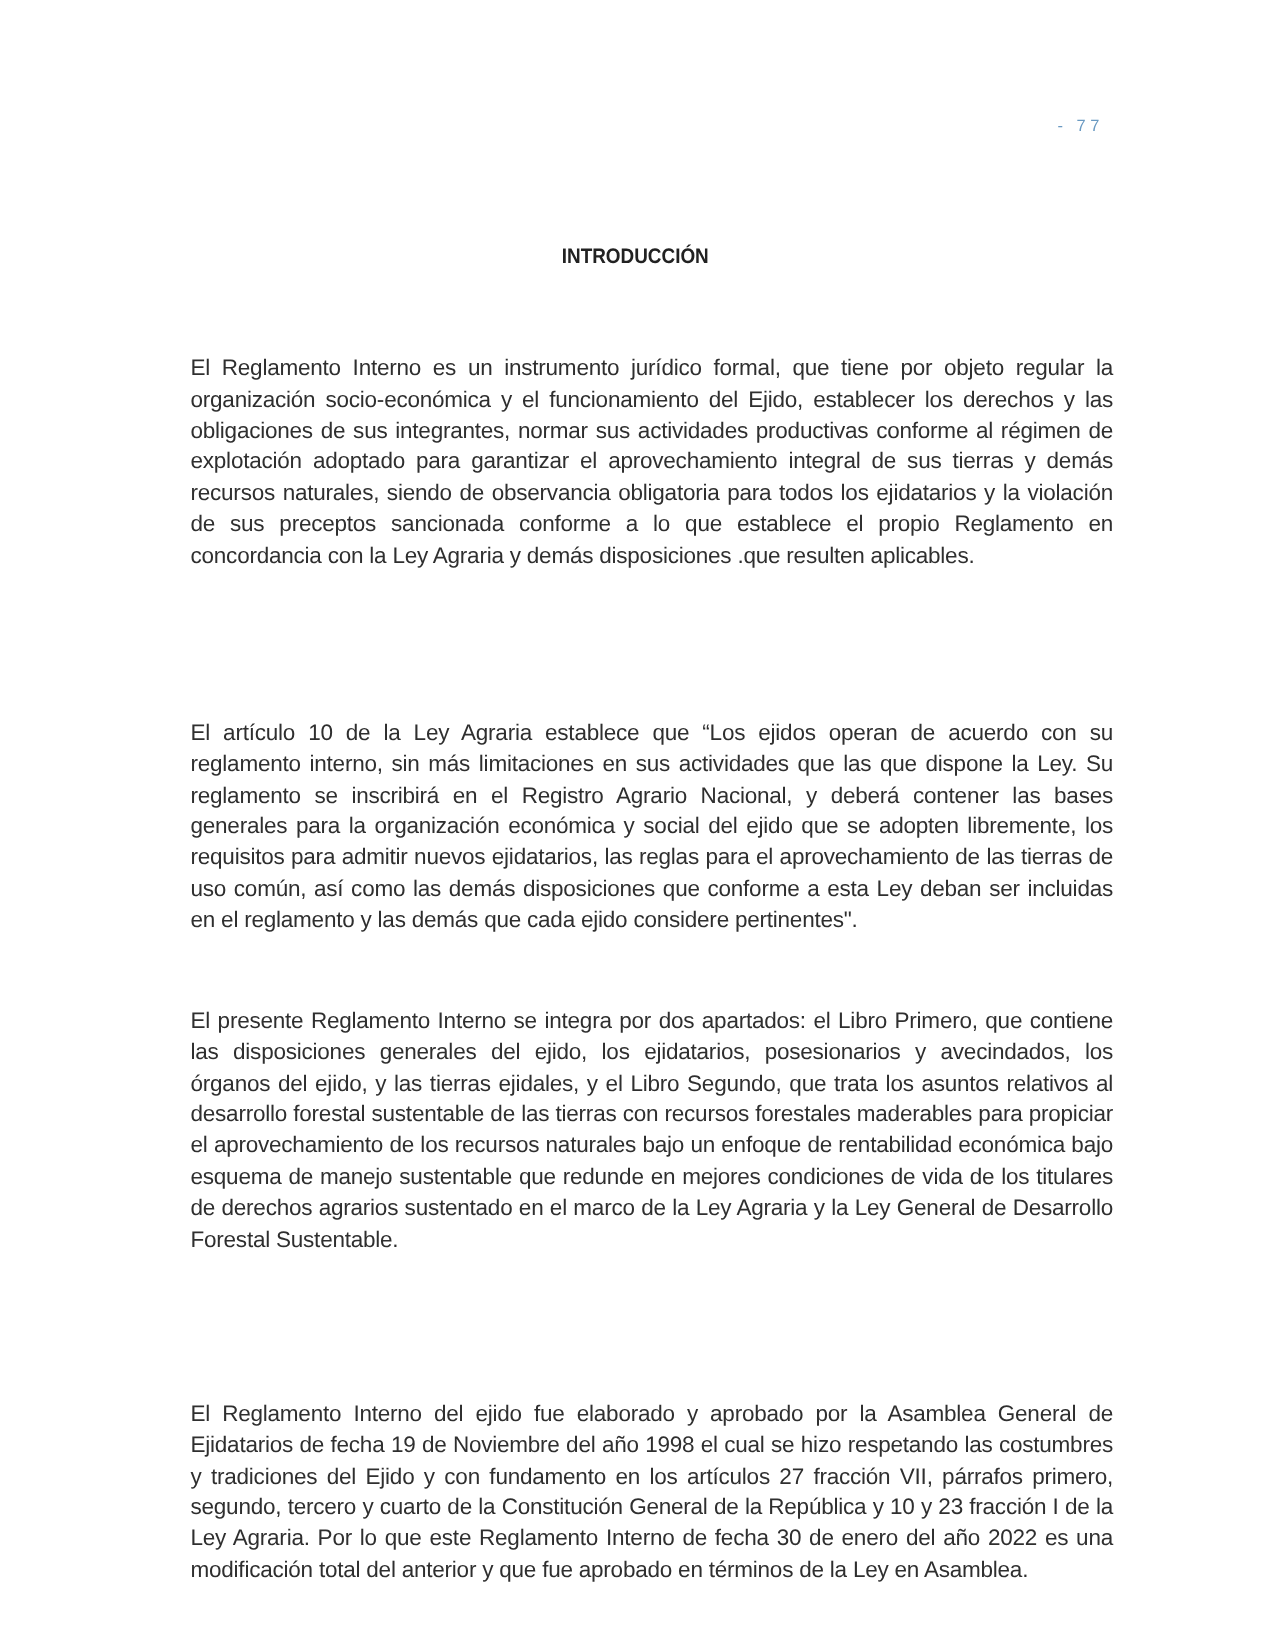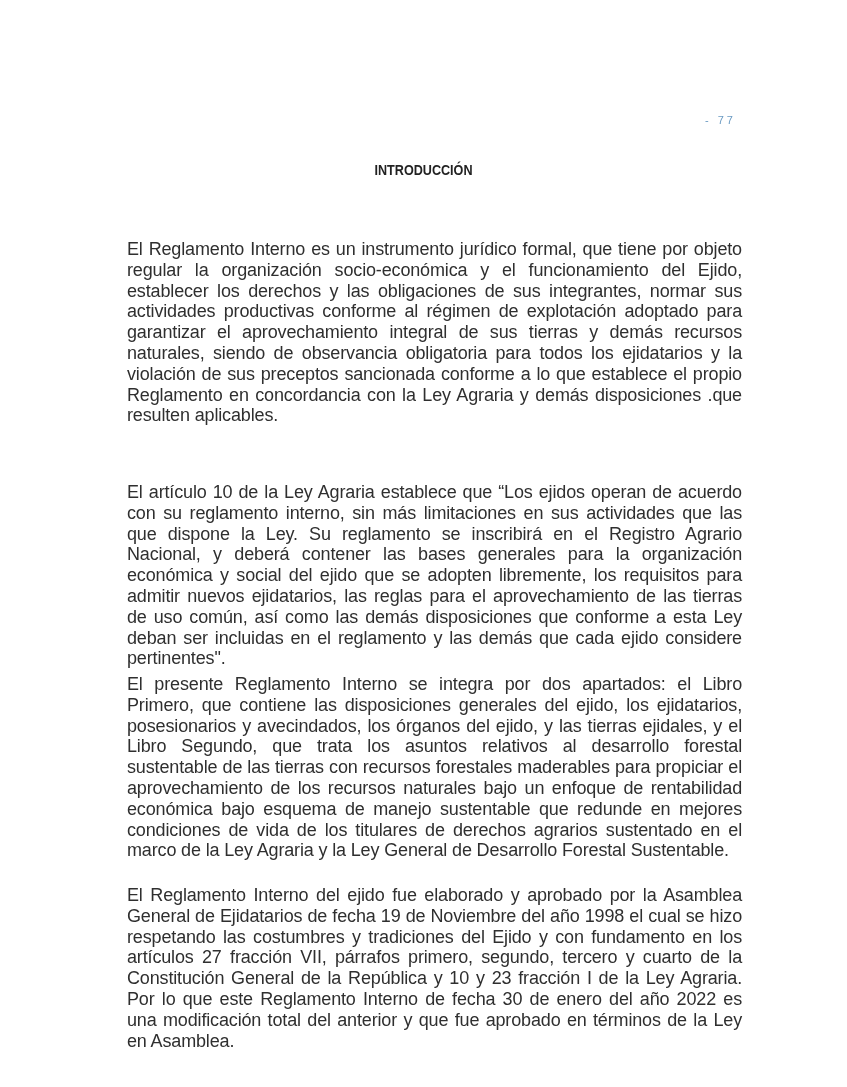--- a/index.html
+++ b/index.html
@@ -1,34 +1,34 @@
 <!DOCTYPE html>
 <html><head>
 <meta charset="utf-8">
 <style>
   html, body { margin: 0; padding: 0; }
   body {
     width: 847px; height: 1087px; background: #ffffff; position: relative; overflow: hidden;
     font-family: "Liberation Sans", sans-serif; color: #2e2e2e;
   }
   .page-mark {
-    position: absolute; left: 705px; top: 78px; font-size: 11px; color: #6a9ac2; letter-spacing: 3px; margin-top: 36px;
+    position: absolute; left: 705px; top: 78px; font-size: 11px; color: #6a9ac2; letter-spacing: 3px;
   }
   .title {
     position: absolute; left: 0; width: 847px; top: 162px; text-align: center;
     font-weight: bold; font-size: 14px; color: #222; transform: scaleX(0.9);
   }
   .para {
-    position: absolute; left: 127px; width: 615px; font-size: 18px; line-height: 20.8px;
+    position: absolute; left: 127px; width: 615px; font-size: 15px; line-height: 20.8px;
     text-align: justify; color: #2f2f2f; letter-spacing: -0.15px;
   }
   #p1 { top: 221px; }
   #p2 { top: 464px; }
   #p3 { top: 656px; }
-  #p4 { top: 860px; margin-top: 25px; }
+  #p4 { top: 908px; margin-top: 25px; }
 </style>
 </head>
 <body>
 
 <div class="page-mark">- 77</div>
 
 <div class="title">INTRODUCCIÓN</div>
 
 <p class="para" id="p1">El Reglamento Interno es un instrumento jurídico formal, que tiene por objeto regular la organización socio-económica y el funcionamiento del Ejido, establecer los derechos y las obligaciones de sus integrantes, normar sus actividades productivas conforme al régimen de explotación adoptado para garantizar el aprovechamiento integral de sus tierras y demás recursos naturales, siendo de observancia obligatoria para todos los ejidatarios y la violación de sus preceptos sancionada conforme a lo que establece el propio Reglamento en concordancia con la Ley Agraria y demás disposiciones .que resulten aplicables.</p>
 <p class="para" id="p2">El artículo 10 de la Ley Agraria establece que “Los ejidos operan de acuerdo con su reglamento interno, sin más limitaciones en sus actividades que las que dispone la Ley. Su reglamento se inscribirá en el Registro Agrario Nacional, y deberá contener las bases generales para la organización económica y social del ejido que se adopten libremente, los requisitos para admitir nuevos ejidatarios, las reglas para el aprovechamiento de las tierras de uso común, así como las demás disposiciones que conforme a esta Ley deban ser incluidas en el reglamento y las demás que cada ejido considere pertinentes".</p>

